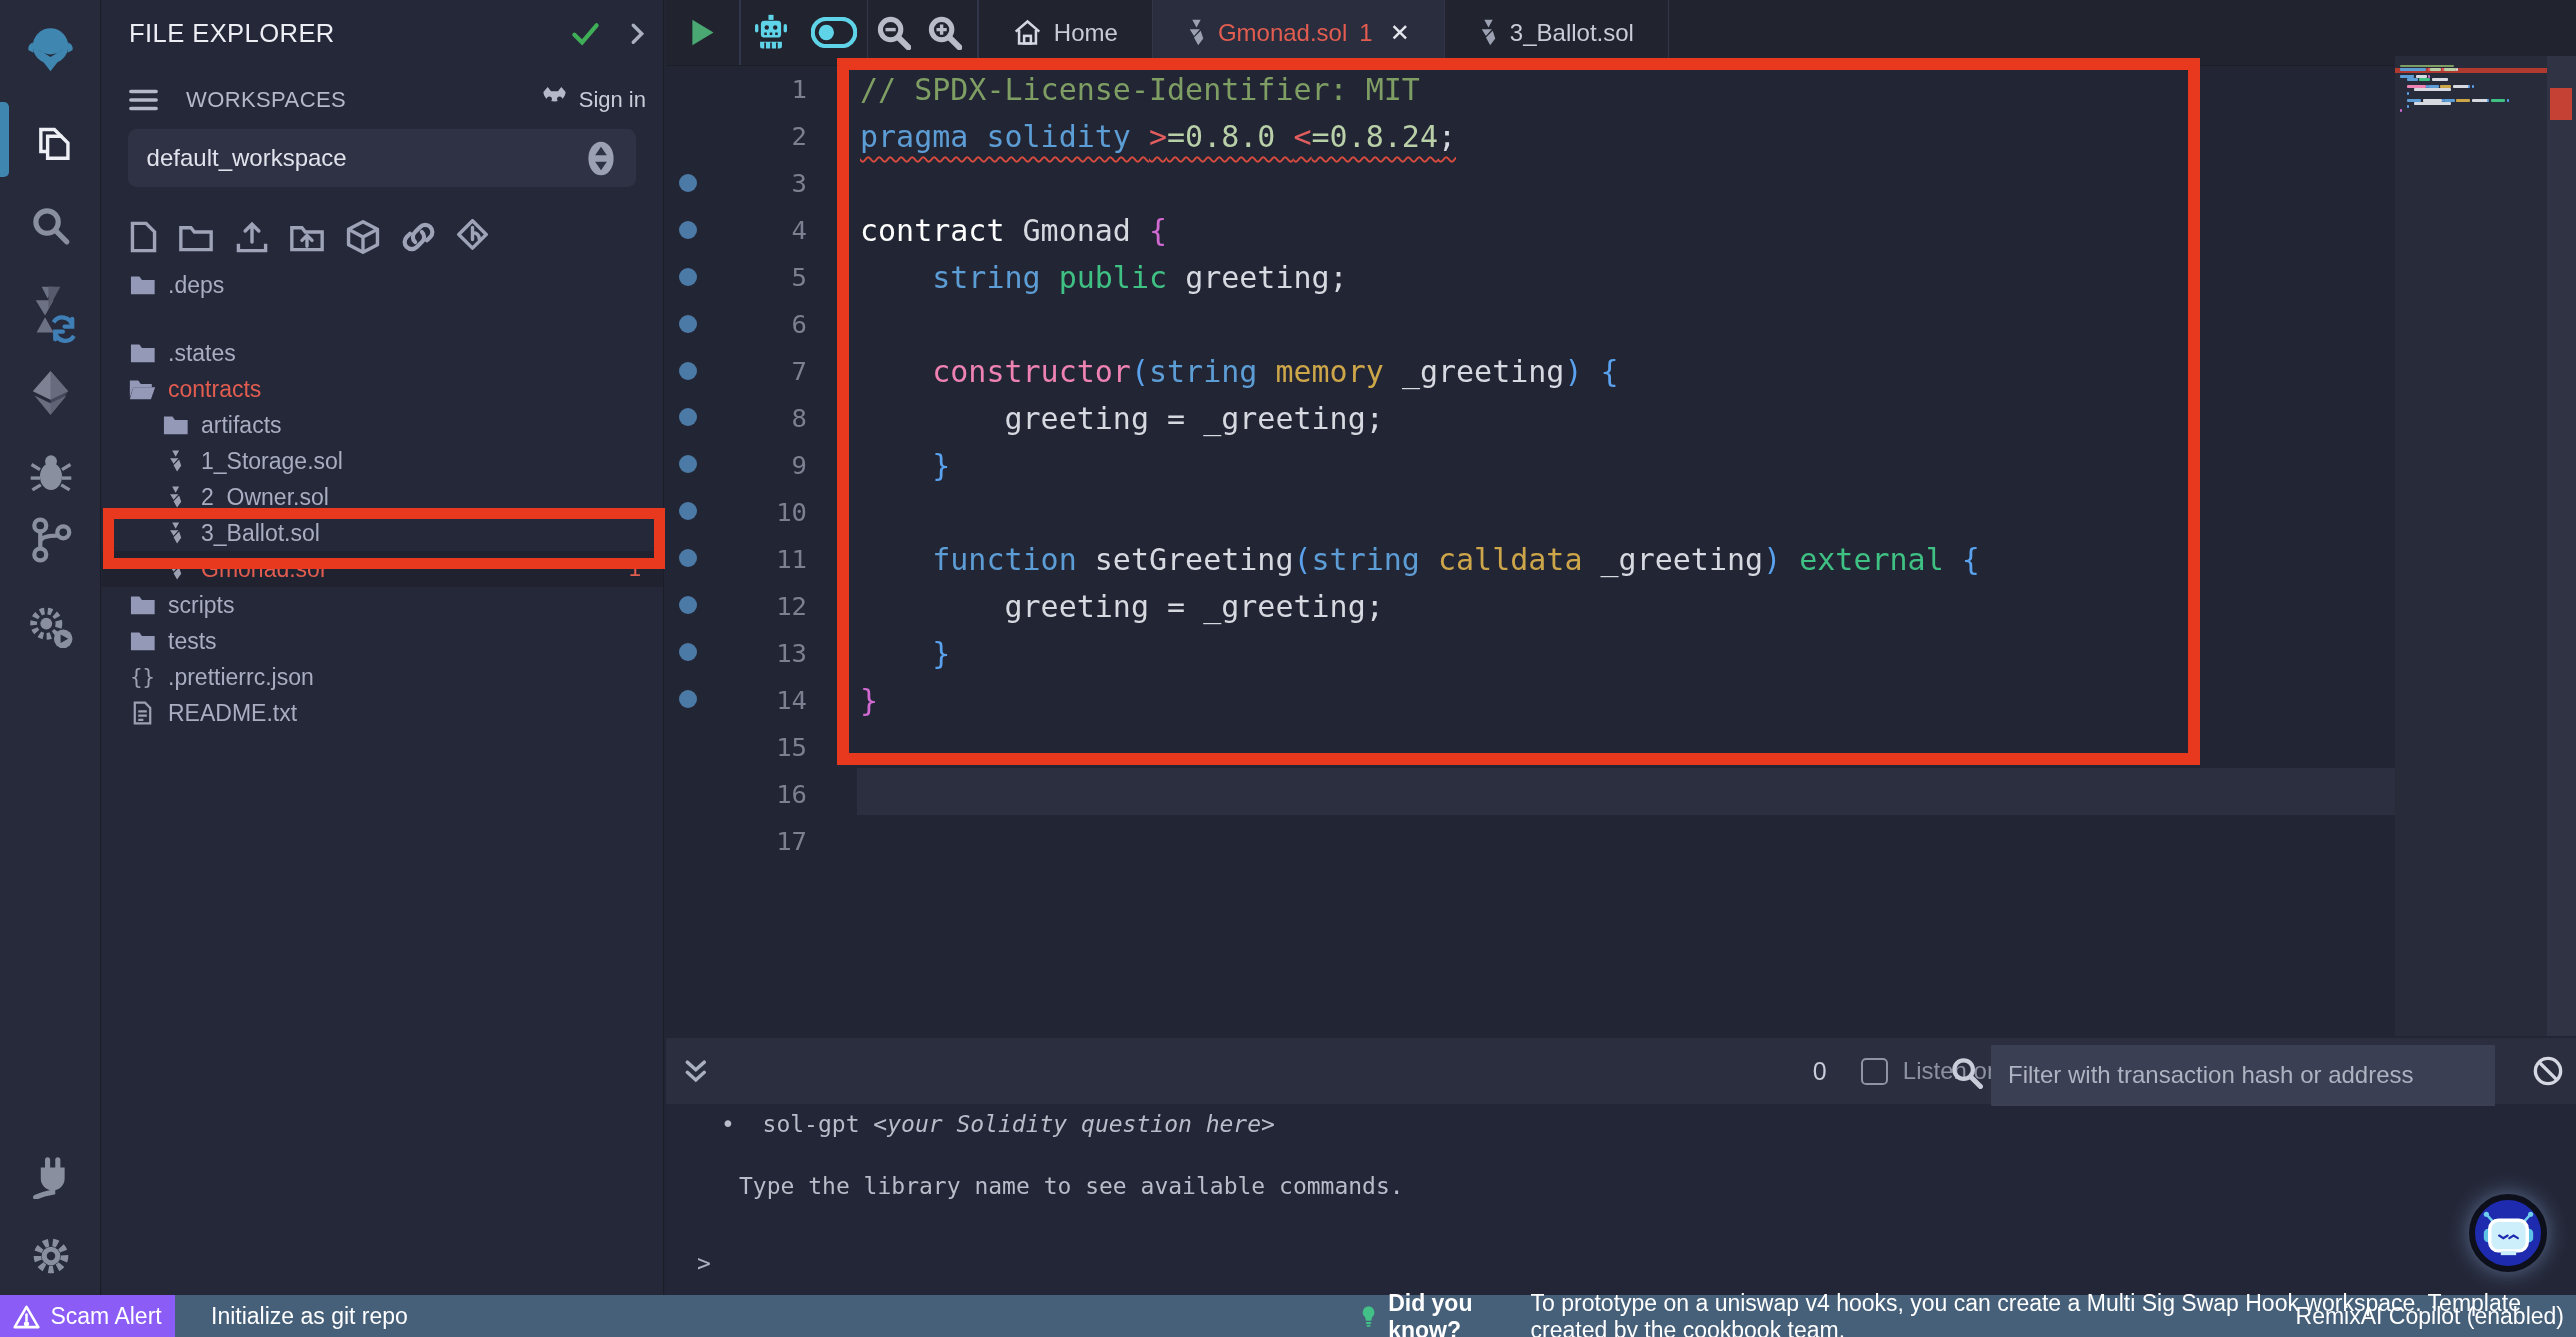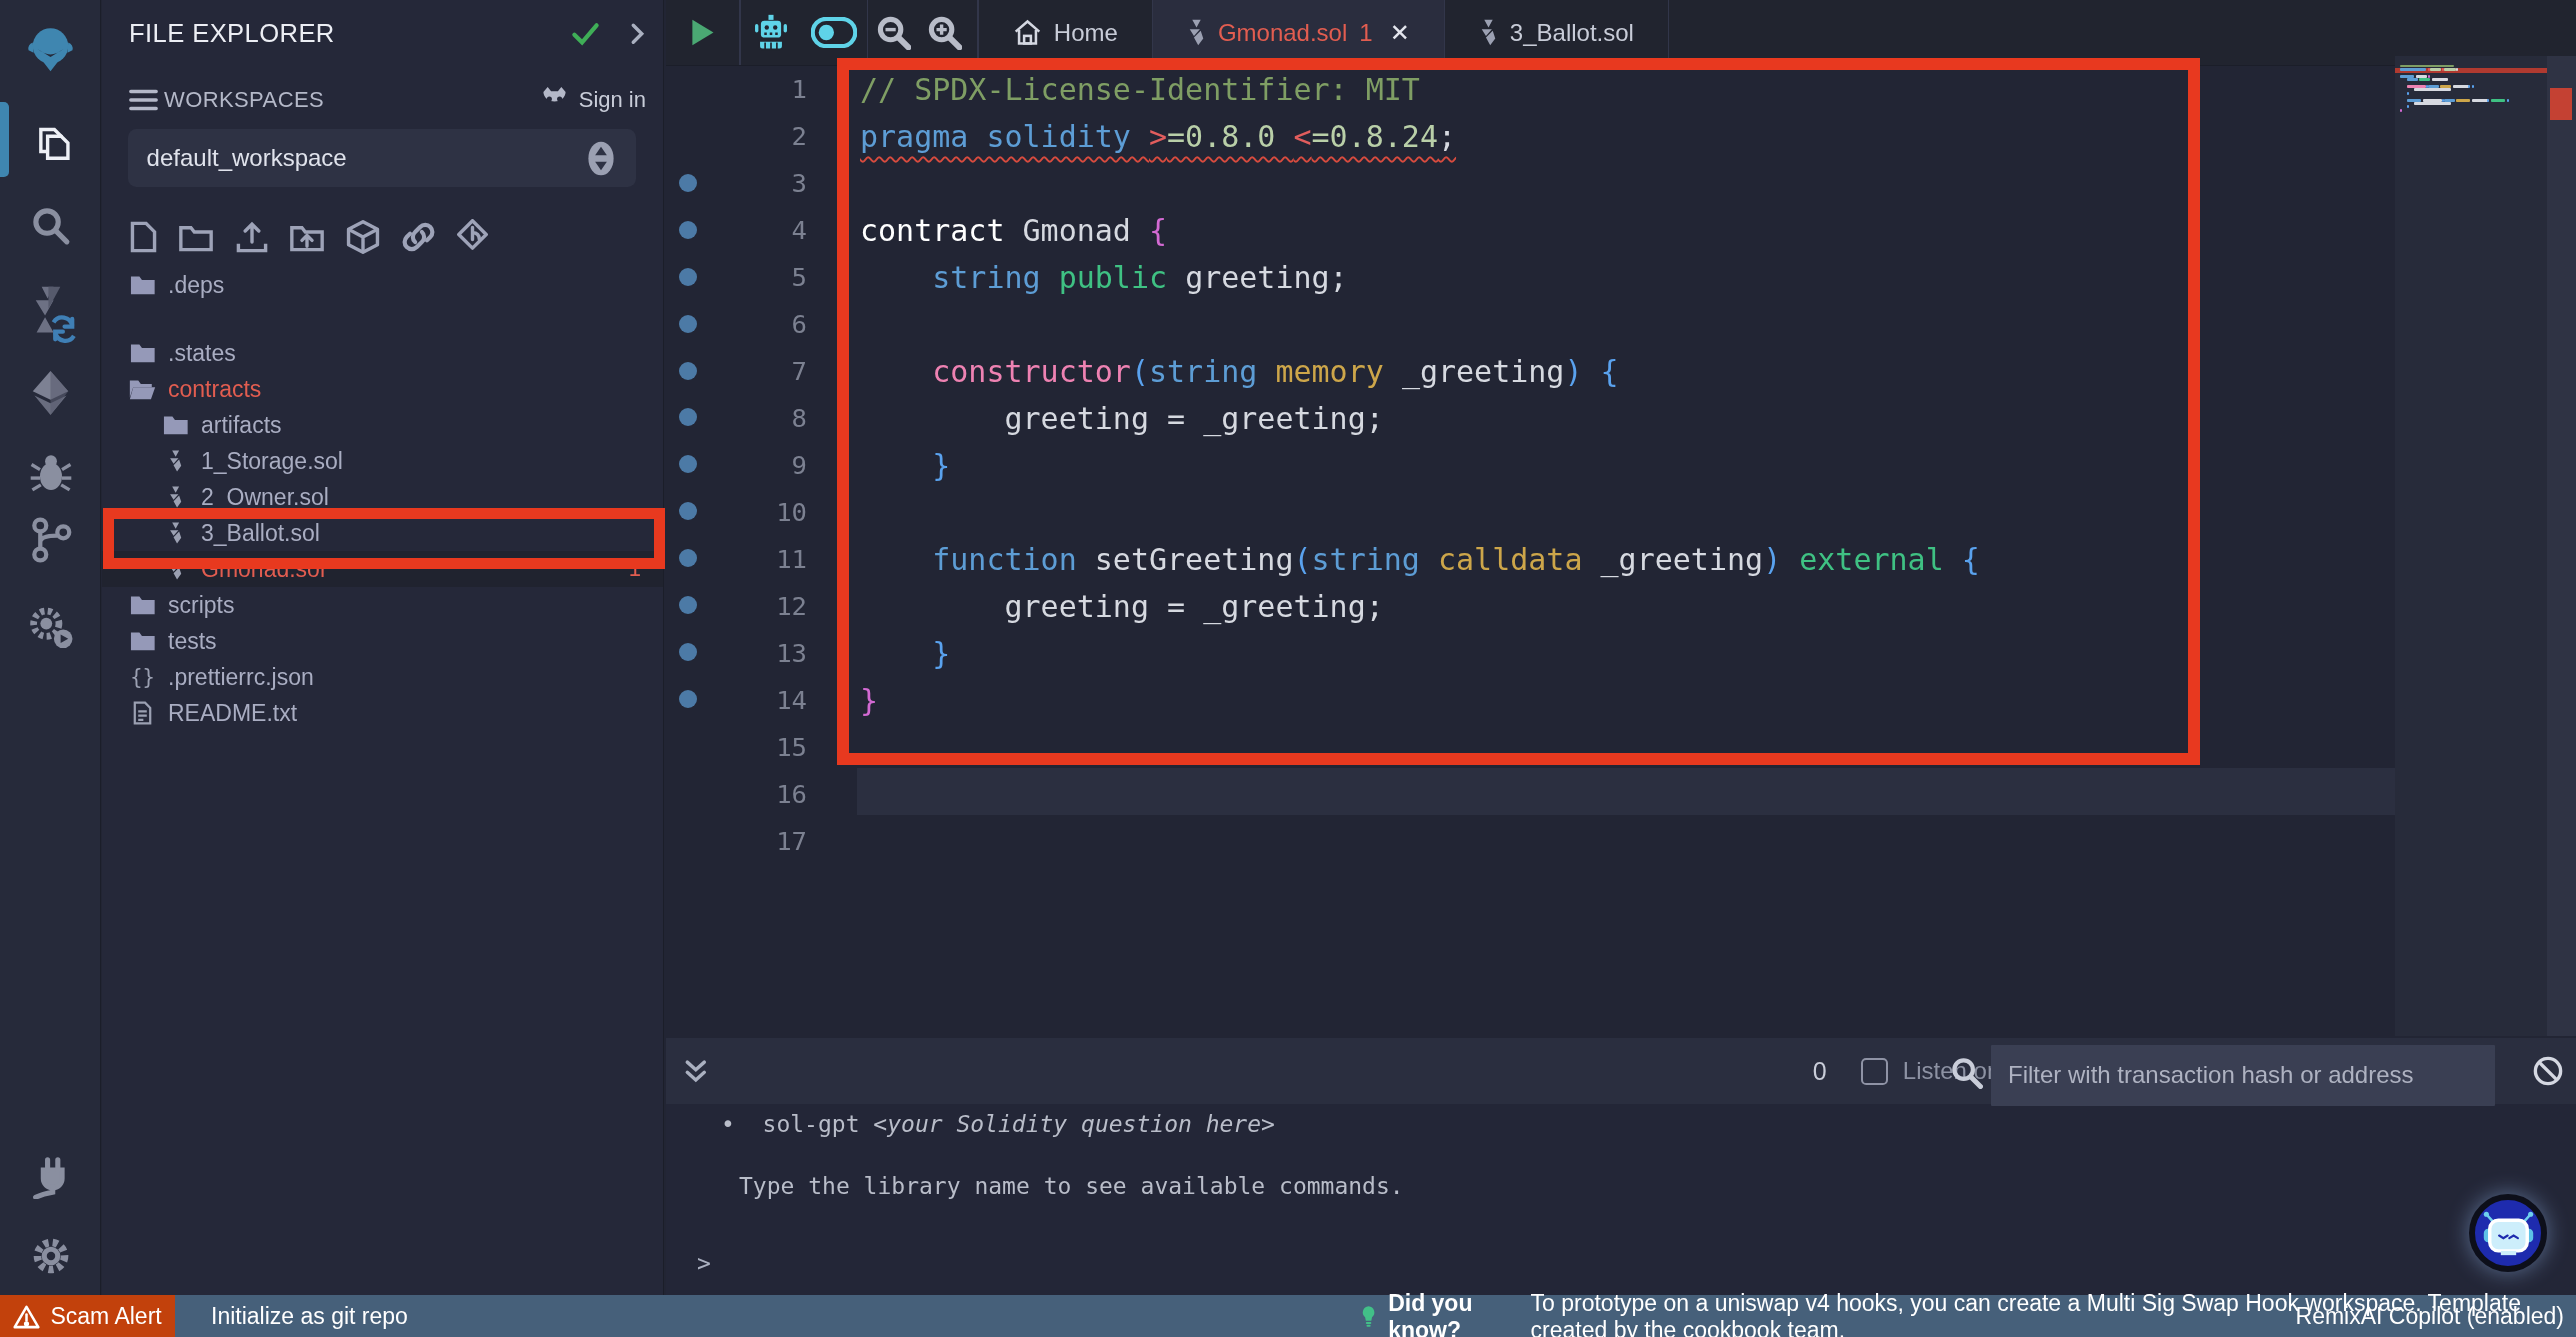--- a/index.html
+++ b/index.html
@@ -11,21 +11,21 @@
 
   
   #rail{left:0;top:0;width:101px;height:1295px;background:#262a3a;border-right:1.7px solid #1b1e29;}
   .rail-icon{position:absolute;left:0;width:101px;display:flex;justify-content:center;align-items:center;}
   #active-pill{left:0;top:102px;width:8.5px;height:75px;background:#3f86b0;border-radius:0 5.1px 5.1px 0;}
 
   
   #explorer{left:102px;top:0;width:562px;height:1295px;background:#252839;border-right:1.7px solid #1b1e29;}
   #explorer-header{position:absolute;left:27px;top:15.3px;right:17px;height:37px;display:flex;align-items:center;}
   #explorer-title{font-size:25.6px;letter-spacing:0.4px;color:#eceef4;font-weight:500;flex:1;}
-  #workspaces-row{position:absolute;left:27px;top:83px;right:17px;height:34px;display:flex;align-items:center;gap:6px;}
+  #workspaces-row{position:absolute;left:27px;top:83px;right:17px;height:34px;display:flex;align-items:center;gap:28px;}
   #workspaces-label{font-size:22px;color:#b4b8c8;letter-spacing:0.4px;flex:1;}
   #signin{display:flex;align-items:flex-start;gap:8.5px;font-size:22px;color:#c9cdd9;}
   #workspace-select{position:absolute;left:25.6px;top:129px;width:508px;height:58px;background:#2e3244;
       border-radius:8.5px;display:flex;align-items:center;padding:0 19px;font-size:24px;color:#e0e3ec;}
   #workspace-select .spacer{flex:1;}
   #explorer-toolbar{position:absolute;left:27px;top:218px;right:17px;height:37px;display:flex;gap:20.4px;align-items:center;color:#9ea3b8;}
   #file-tree{position:absolute;left:0;top:267px;right:0;}
   .tree-row{height:36px;display:flex;align-items:center;gap:12px;font-size:23px;color:#a9adc2;cursor:pointer;}
   .tree-row.error{color:#e25d50;}
   .tree-row .badge{margin-left:auto;margin-right:22px;color:#e25d50;font-size:22px;}
@@ -70,21 +70,21 @@
       display:flex;align-items:center;padding:12px 17px;font-size:24px;color:#aeb2c1;z-index:5;}
   #term-block{position:absolute;right:12px;top:17px;color:#d5d8e2;}
   #term-search{position:absolute;left:1285px;top:19px;color:#c9cdd9;}
   #term-body{position:absolute;left:0;top:66px;right:0;bottom:0;
       font-family:"DejaVu Sans Mono",monospace;font-size:23px;color:#b9bdc9;}
   .tline{white-space:pre;}
   .it{font-style:italic;}
 
   
   #statusbar{left:0;top:1295px;width:2576px;height:43px;background:#46607a;display:flex;align-items:center;font-size:23px;color:#fff;}
-  #scam{width:175px;height:43px;background:#c2410c;display:flex;align-items:center;justify-content:center;gap:10.2px;font-size:23px;}
+  #scam{width:175px;height:43px;background:#8b5cf6;display:flex;align-items:center;justify-content:center;gap:10.2px;font-size:23px;}
   #git-init{margin-left:36px;}
   #tip{position:absolute;left:1361px;display:flex;align-items:center;gap:12px;}
   #tip b{font-weight:bold;}
   #copilot{margin-left:auto;margin-right:12px;}
 
   
   .anno{position:absolute;border:12px solid #e8391f;z-index:40;pointer-events:none;}
   #anno-file{left:103px;top:508px;width:562px;height:61px;border-width:11px;}
   #anno-code{left:837px;top:58px;width:1363px;height:707px;}
 

